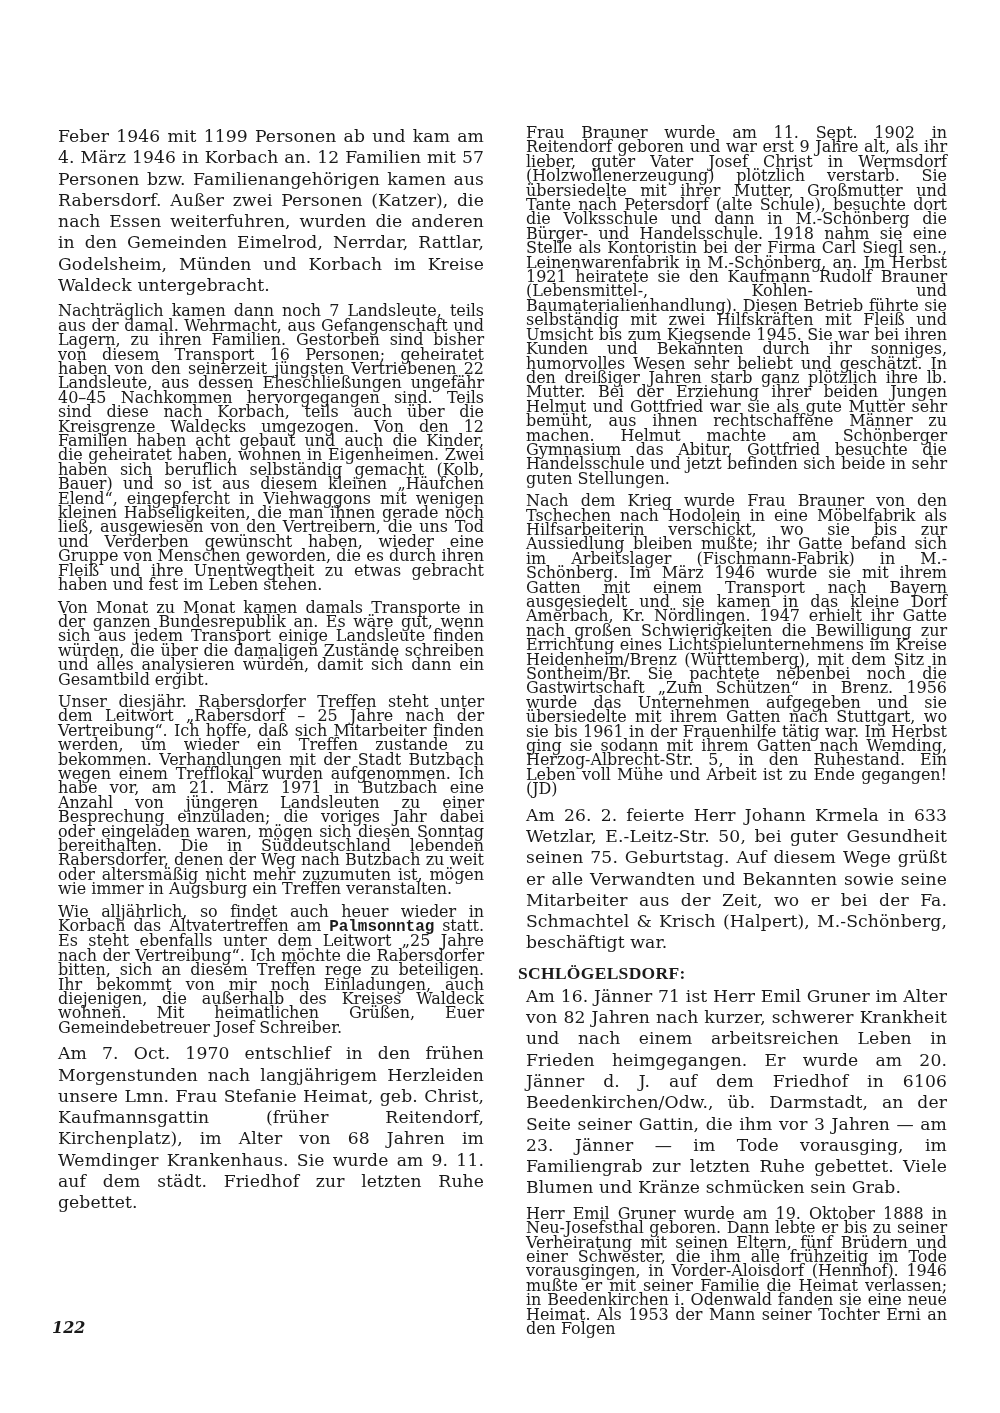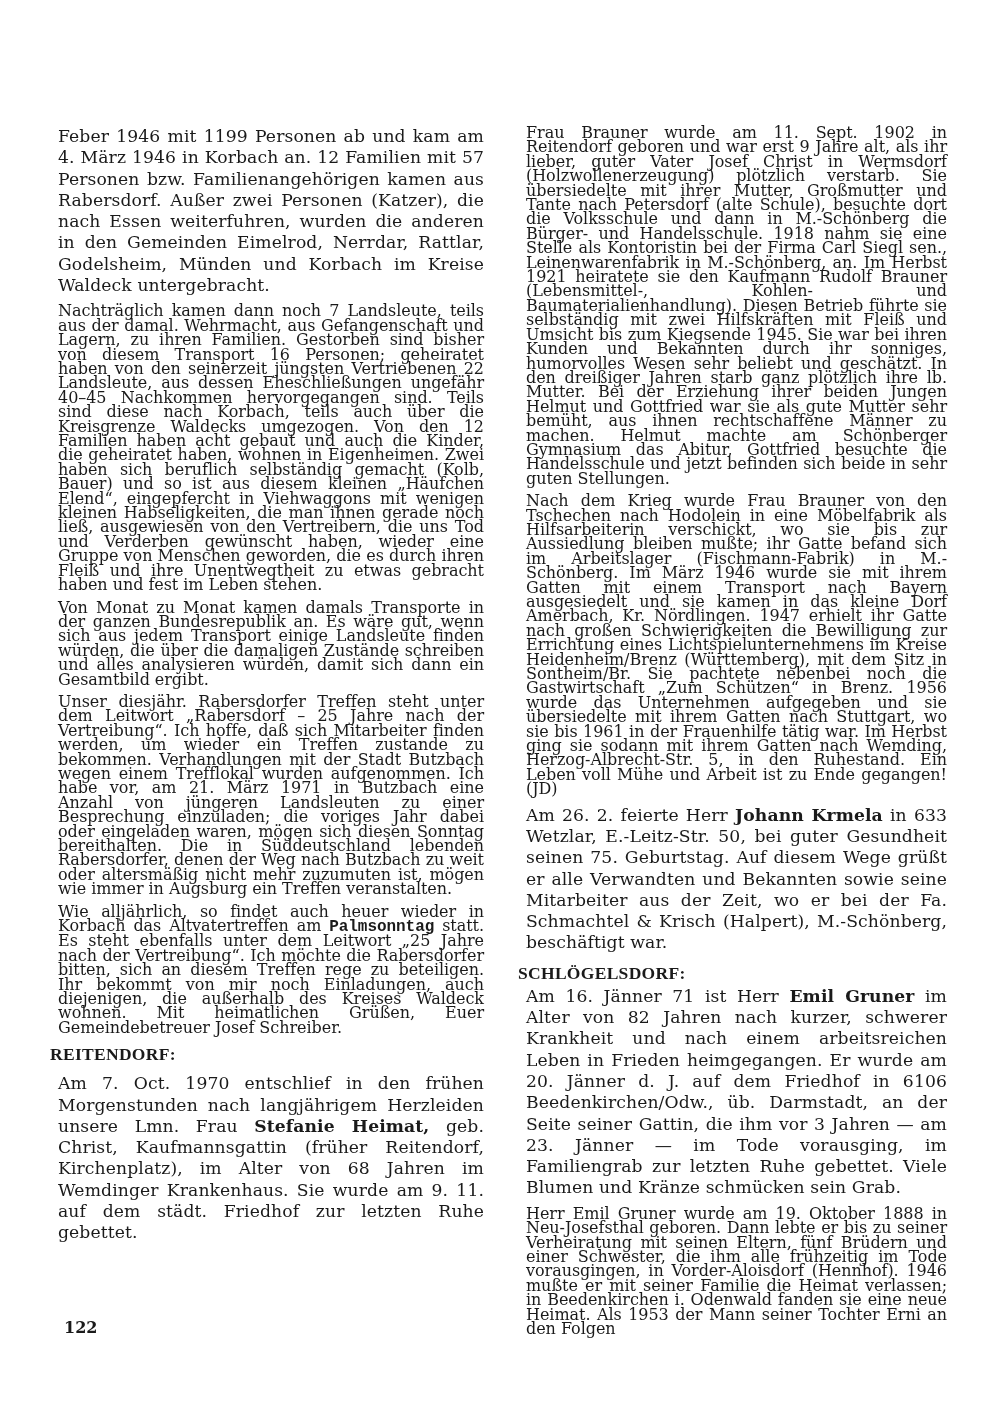--- a/index.html
+++ b/index.html
@@ -5,40 +5,39 @@
   html, body { margin: 0; padding: 0; background: #ffffff; }
   body { width: 1000px; height: 1413px; position: relative; overflow: hidden; color: #1a1a1a; font-family: "DejaVu Serif", "Liberation Serif", serif; }
   .page { position: absolute; left: 0; top: 0; width: 1000px; height: 1413px; }
   .col { position: absolute; top: 118px; width: 442px; }
   .col-left { left: 50px; }
   .col-right { left: 518px; width: 437px; }
   p { margin: 8px; text-align: justify; }
   .large { font-size: 17.2px; line-height: 21.3px; letter-spacing: 0.1px; }
   .small { font-size: 16px; line-height: 14.4px; letter-spacing: -0.05px; }
   .heading { font-family: "Liberation Serif", serif; font-weight: bold; font-size: 17.5px; line-height: 22px; letter-spacing: 0.3px; }
-  .bold { font-weight: bold; }
+  .bold { font-weight: normal; }
   .sans-bold { font-family: Liberation Mono, monospace; font-weight: bold; }
   .gap-s { margin-top: 2px; }
   .gap-m { margin-top: 8px; }
   .gap-l { }
-  .page-number { position: absolute; left: 64px; top: 1318px; font-size: 16px; font-weight: bold; font-family: "DejaVu Serif", serif; }
+  .page-number { position: absolute; left: 52px; top: 1318px; font-size: 16px; font-weight: bold; font-family: "DejaVu Serif", serif; font-style: italic; }
 </style>
 </head>
 <body>
 
 <div class="page">
 
   <div class="col col-left">
     <p class="large">Feber 1946 mit 1199 Personen ab und kam am 4. März 1946 in Korbach an. 12 Familien mit 57 Personen bzw. Familienangehörigen kamen aus Rabersdorf. Außer zwei Personen (Katzer), die nach Essen weiterfuhren, wurden die anderen in den Gemeinden Eimelrod, Nerrdar, Rattlar, Godelsheim, Münden und Korbach im Kreise Waldeck untergebracht.</p>
     <p class="small gap-s">Nachträglich kamen dann noch 7 Landsleute, teils aus der damal. Wehrmacht, aus Gefangenschaft und Lagern, zu ihren Familien. Gestorben sind bisher von diesem Transport 16 Personen; geheiratet haben von den seinerzeit jüngsten Vertriebenen 22 Landsleute, aus dessen Eheschließungen ungefähr 40–45 Nachkommen hervorgegangen sind. Teils sind diese nach Korbach, teils auch über die Kreisgrenze Waldecks umgezogen. Von den 12 Familien haben acht gebaut und auch die Kinder, die geheiratet haben, wohnen in Eigenheimen. Zwei haben sich beruflich selbständig gemacht (Kolb, Bauer) und so ist aus diesem kleinen „Häufchen Elend“, eingepfercht in Viehwaggons mit wenigen kleinen Habseligkeiten, die man ihnen gerade noch ließ, ausgewiesen von den Vertreibern, die uns Tod und Verderben gewünscht haben, wieder eine Gruppe von Menschen geworden, die es durch ihren Fleiß und ihre Unentwegtheit zu etwas gebracht haben und fest im Leben stehen.</p>
     <p class="small">Von Monat zu Monat kamen damals Transporte in der ganzen Bundesrepublik an. Es wäre gut, wenn sich aus jedem Transport einige Landsleute finden würden, die über die damaligen Zustände schreiben und alles analysieren würden, damit sich dann ein Gesamtbild ergibt.</p>
     <p class="small">Unser diesjähr. Rabersdorfer Treffen steht unter dem Leitwort „Rabersdorf – 25 Jahre nach der Vertreibung“. Ich hoffe, daß sich Mitarbeiter finden werden, um wieder ein Treffen zustande zu bekommen. Verhandlungen mit der Stadt Butzbach wegen einem Trefflokal wurden aufgenommen. Ich habe vor, am 21. März 1971 in Butzbach eine Anzahl von jüngeren Landsleuten zu einer Besprechung einzuladen; die voriges Jahr dabei oder eingeladen waren, mögen sich diesen Sonntag bereithalten. Die in Süddeutschland lebenden Rabersdorfer, denen der Weg nach Butzbach zu weit oder altersmäßig nicht mehr zuzumuten ist, mögen wie immer in Augsburg ein Treffen veranstalten.</p>
     <p class="small"><span>Wie alljährlich, so findet auch heuer wieder in Korbach das Altvatertreffen am </span><span class="sans-bold">Palmsonntag</span><span> statt. Es steht ebenfalls unter dem Leitwort „25 Jahre nach der Vertreibung“. Ich möchte die Rabersdorfer bitten, sich an diesem Treffen rege zu beteiligen. Ihr bekommt von mir noch Einladungen, auch diejenigen, die außerhalb des Kreises Waldeck wohnen. Mit heimatlichen Grüßen, Euer Gemeindebetreuer Josef Schreiber.</span></p>
 
-    <div class="heading gap-l">REITENDORF:</div>
     <p class="large gap-m"><span>Am 7. Oct. 1970 entschlief in den frühen Morgenstunden nach langjährigem Herzleiden unsere Lmn. Frau </span><span class="bold">Stefanie Heimat,</span><span> geb. Christ, Kaufmannsgattin (früher Reitendorf, Kirchenplatz), im Alter von 68 Jahren im Wemdinger Krankenhaus. Sie wurde am 9. 11. auf dem städt. Friedhof zur letzten Ruhe gebettet.</span></p>
   </div>
 
   <div class="col col-right">
     <p class="small">Frau Brauner wurde am 11. Sept. 1902 in Reitendorf geboren und war erst 9 Jahre alt, als ihr lieber, guter Vater Josef Christ in Wermsdorf (Holzwollenerzeugung) plötzlich verstarb. Sie übersiedelte mit ihrer Mutter, Großmutter und Tante nach Petersdorf (alte Schule), besuchte dort die Volksschule und dann in M.-Schönberg die Bürger- und Handelsschule. 1918 nahm sie eine Stelle als Kontoristin bei der Firma Carl Siegl sen., Leinenwarenfabrik in M.-Schönberg, an. Im Herbst 1921 heiratete sie den Kaufmann Rudolf Brauner (Lebensmittel-, Kohlen- und Baumaterialienhandlung). Diesen Betrieb führte sie selbständig mit zwei Hilfskräften mit Fleiß und Umsicht bis zum Kiegsende 1945. Sie war bei ihren Kunden und Bekannten durch ihr sonniges, humorvolles Wesen sehr beliebt und geschätzt. In den dreißiger Jahren starb ganz plötzlich ihre lb. Mutter. Bei der Erziehung ihrer beiden Jungen Helmut und Gottfried war sie als gute Mutter sehr bemüht, aus ihnen rechtschaffene Männer zu machen. Helmut machte am Schönberger Gymnasium das Abitur, Gottfried besuchte die Handelsschule und jetzt befinden sich beide in sehr guten Stellungen.</p>
     <p class="small">Nach dem Krieg wurde Frau Brauner von den Tschechen nach Hodolein in eine Möbelfabrik als Hilfsarbeiterin verschickt, wo sie bis zur Aussiedlung bleiben mußte; ihr Gatte befand sich im Arbeitslager (Fischmann-Fabrik) in M.-Schönberg. Im März 1946 wurde sie mit ihrem Gatten mit einem Transport nach Bayern ausgesiedelt und sie kamen in das kleine Dorf Amerbach, Kr. Nördlingen. 1947 erhielt ihr Gatte nach großen Schwierigkeiten die Bewilligung zur Errichtung eines Lichtspielunternehmens im Kreise Heidenheim/Brenz (Württemberg), mit dem Sitz in Sontheim/Br. Sie pachtete nebenbei noch die Gastwirtschaft „Zum Schützen“ in Brenz. 1956 wurde das Unternehmen aufgegeben und sie übersiedelte mit ihrem Gatten nach Stuttgart, wo sie bis 1961 in der Frauenhilfe tätig war. Im Herbst ging sie sodann mit ihrem Gatten nach Wemding, Herzog-Albrecht-Str. 5, in den Ruhestand. Ein Leben voll Mühe und Arbeit ist zu Ende gegangen! (JD)</p>
     <p class="large gap-m"><span>Am 26. 2. feierte Herr </span><span class="bold">Johann Krmela</span><span> in 633 Wetzlar, E.-Leitz-Str. 50, bei guter Gesundheit seinen 75. Geburtstag. Auf diesem Wege grüßt er alle Verwandten und Bekannten sowie seine Mitarbeiter aus der Zeit, wo er bei der Fa. Schmachtel &amp; Krisch (Halpert), M.-Schönberg, beschäftigt war.</span></p>
 
     <div class="heading gap-l">SCHLÖGELSDORF:</div>
     <p class="large gap-s"><span>Am 16. Jänner 71 ist Herr </span><span class="bold">Emil Gruner</span><span> im Alter von 82 Jahren nach kurzer, schwerer Krankheit und nach einem arbeitsreichen Leben in Frieden heimgegangen. Er wurde am 20. Jänner d. J. auf dem Friedhof in 6106 Beedenkirchen/Odw., üb. Darmstadt, an der Seite seiner Gattin, die ihm vor 3 Jahren — am 23. Jänner — im Tode vorausging, im Familiengrab zur letzten Ruhe gebettet. Viele Blumen und Kränze schmücken sein Grab.</span></p>

